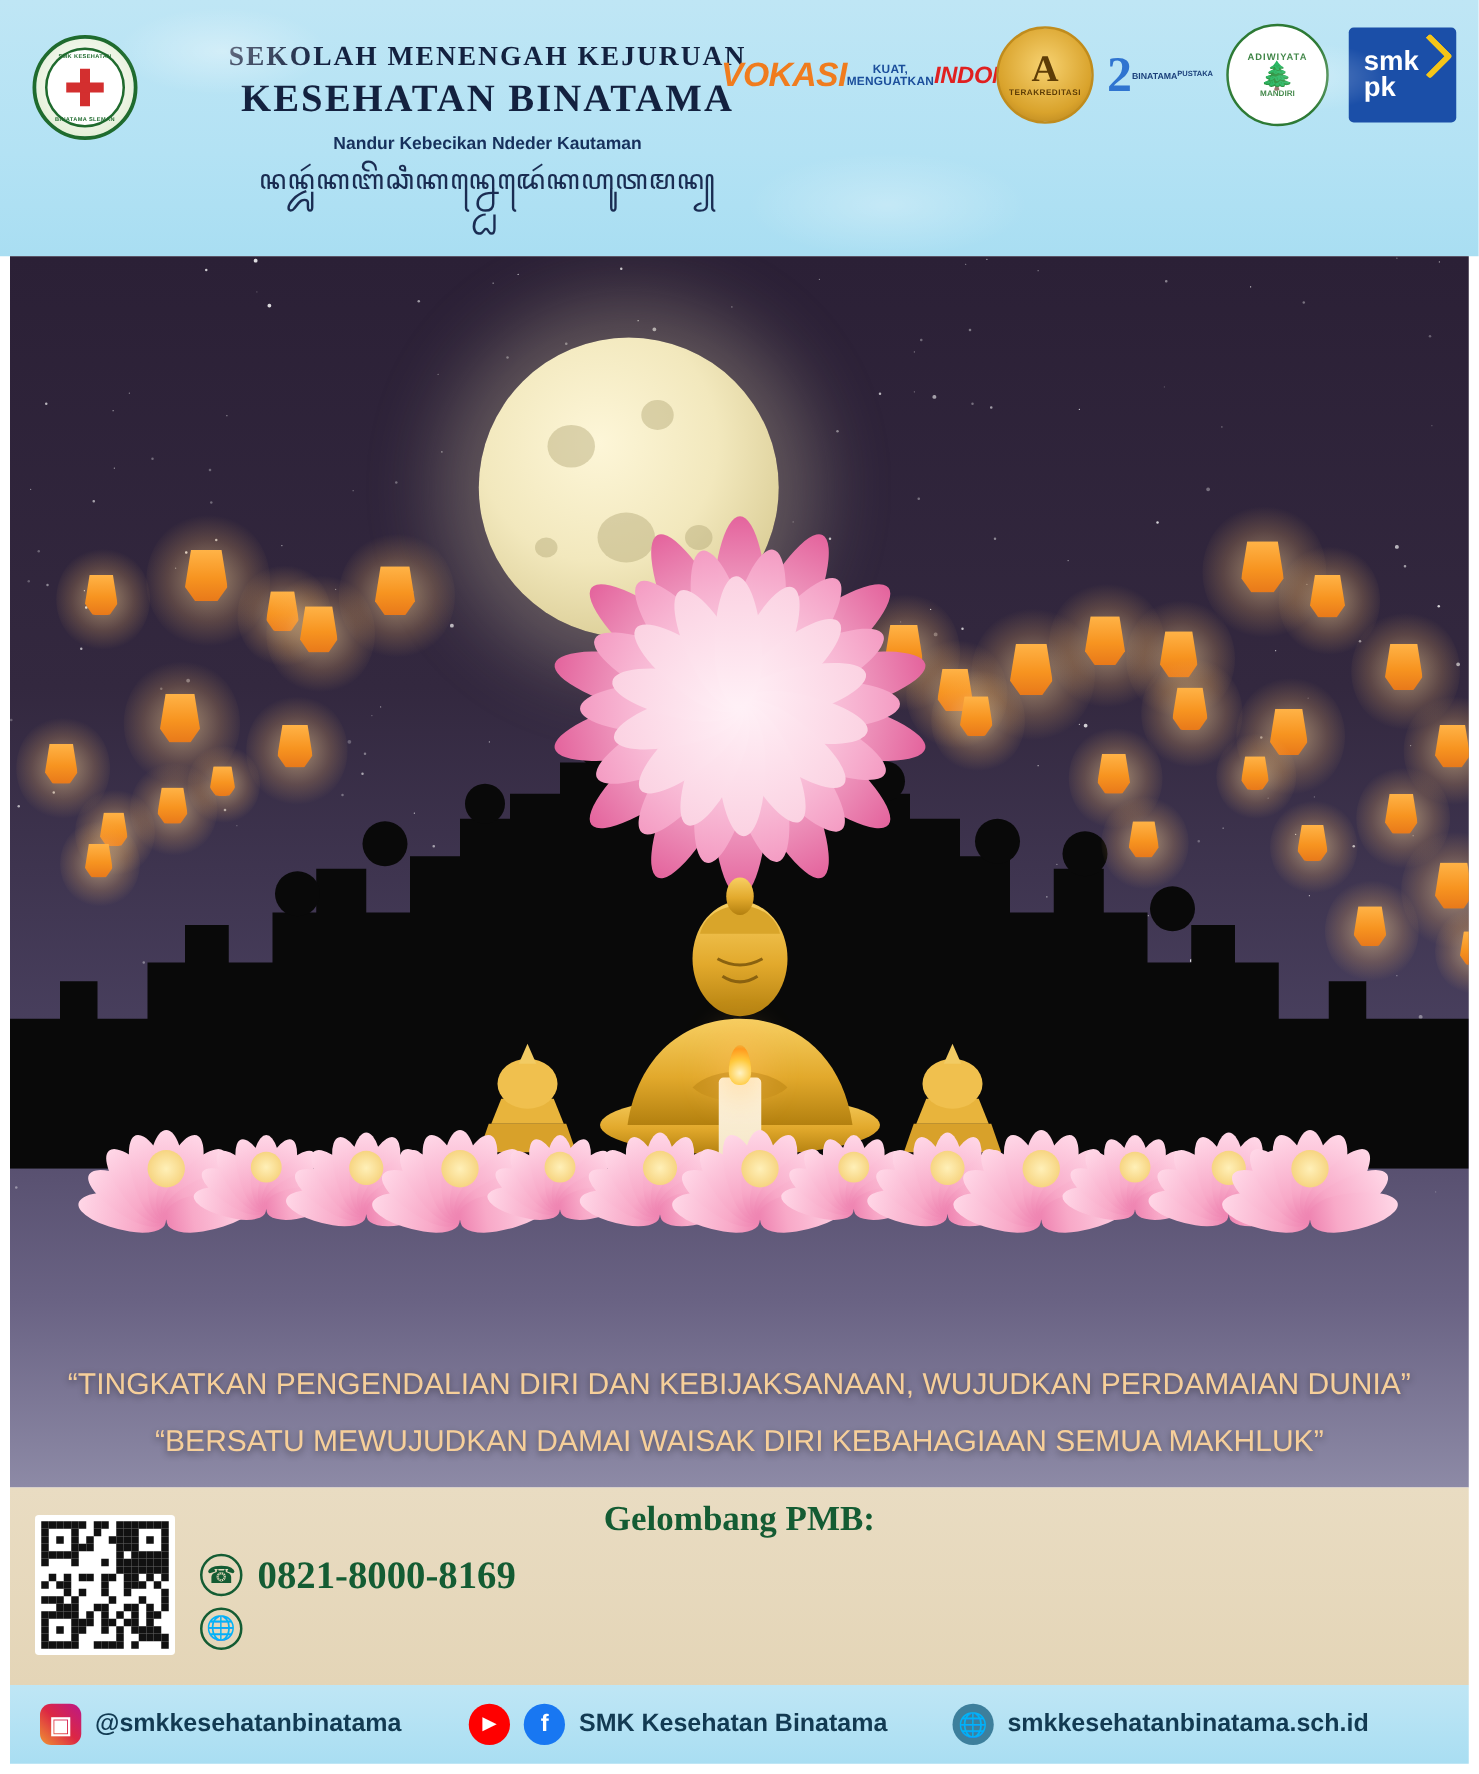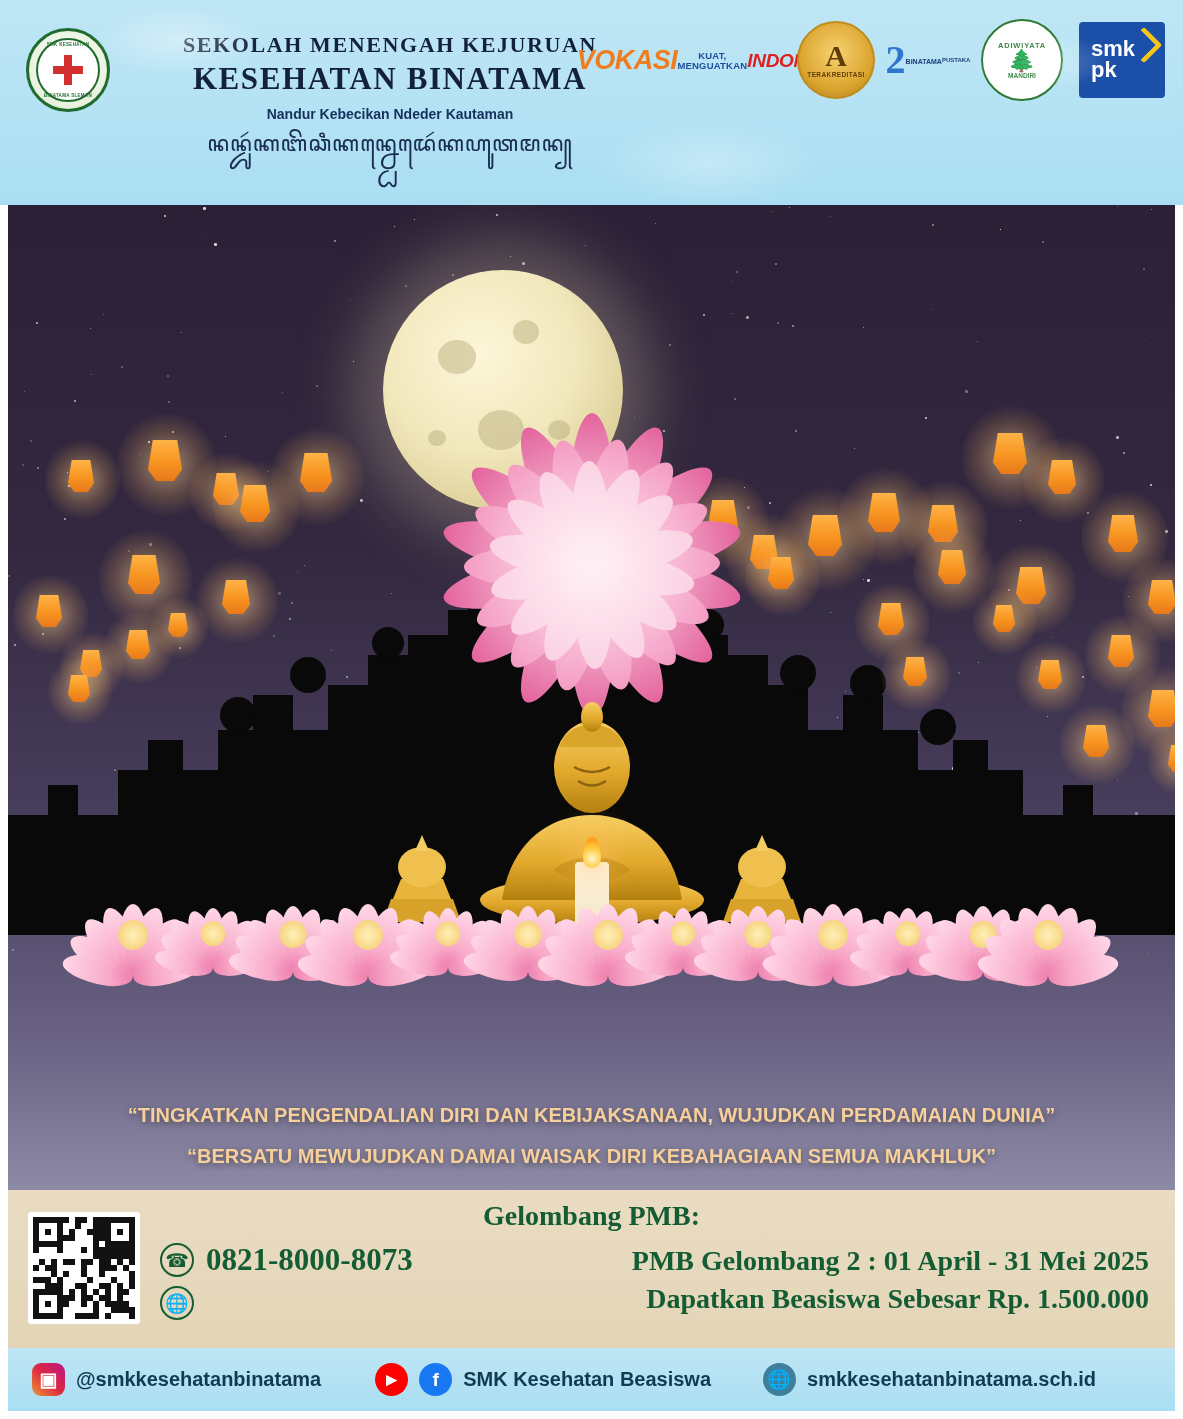--- a/index.html
+++ b/index.html
@@ -184,21 +184,21 @@
     font-family: "Liberation Serif", serif; font-style: italic; font-weight: bold;
     font-size: 62px; color: #ffffff; letter-spacing: 1px;
     text-shadow: 0 3px 10px rgba(0,0,0,.45);
   }
   .greet-2 {
     font-family: "Liberation Serif", serif; font-style: italic; font-weight: bold;
     font-size: 58px; color: #ffffff; letter-spacing: 1px; margin-top: 2px;
     text-shadow: 0 3px 10px rgba(0,0,0,.45);
   }
   .quote {
-    font-size: 20px; font-weight: bold; color: #f6cf9a; line-height: 1.22;
+    font-size: 24px; font-weight: normal; color: #f6cf9a; line-height: 1.22;
     margin-top: 16px; text-shadow: 0 2px 6px rgba(0,0,0,.4);
   }
   .quote.second { margin-top: 16px; }
 
   
   .infobar {
     position: absolute; top: 1190px; left: 8px; width: 1167px; height: 158px;
     background: linear-gradient(180deg, #e9dcc2 0%, #e4d5b7 100%);
   }
   .qr {
@@ -1235,42 +1235,38 @@
         <i class=""></i>
         <i class="on"></i>
       </div>
     </div>
 
   <div class="info-title">Gelombang PMB:</div>
 
   <div class="contact-col">
     <div class="contact-line">
       <span class="circ-icon">☎</span>
-      <span class="txt">0821-8000-8073</span>
+      <span class="txt">0821-8000-8169</span>
     </div>
     <div class="contact-line">
       <span class="circ-icon">🌐</span>
     </div>
   </div>
 
-  <div class="pmb-col">
-    <div class="pmb-line">PMB Gelombang 2 : 01 April - 31 Mei 2025</div>
-    <div class="pmb-line">Dapatkan Beasiswa Sebesar Rp. 1.500.000</div>
-  </div>
 </div>
 
 <div class="footer">
   <div class="f-item" style="margin-left:24px;">
     <span class="sq-icon" style="background:linear-gradient(45deg,#f09433,#dc2743,#bc1888);">▣</span>
     <span class="label">@smkkesehatanbinatama</span>
   </div>
 
   <div class="f-item" style="margin-left:54px;">
     <span class="rd-icon" style="background:#ff0000;">►</span>
     <span class="rd-icon" style="background:#1877f2;">f</span>
-    <span class="label">SMK Kesehatan Beasiswa</span>
+    <span class="label">SMK Kesehatan Binatama</span>
   </div>
 
   <div class="f-item" style="margin-left:52px;">
     <span class="rd-icon" style="background:#3d7f9c;">🌐</span>
     <span class="label">smkkesehatanbinatama.sch.id</span>
   </div>
 </div>
 
 </body></html>

